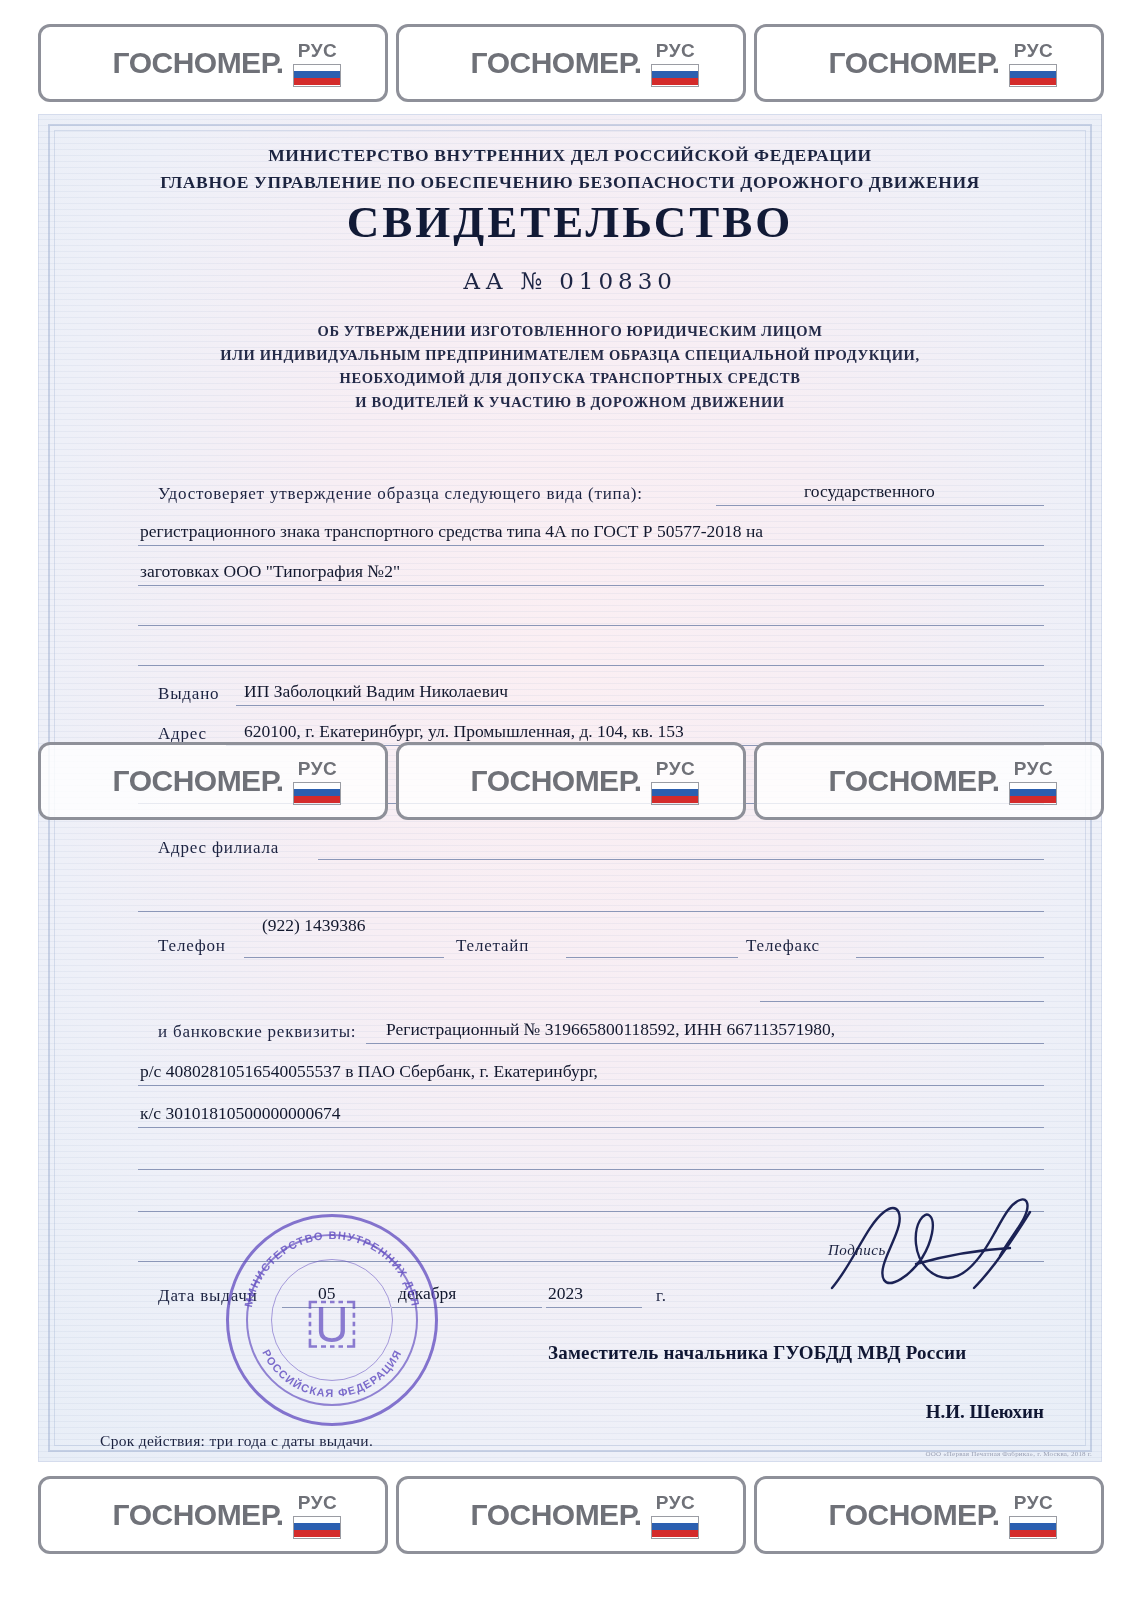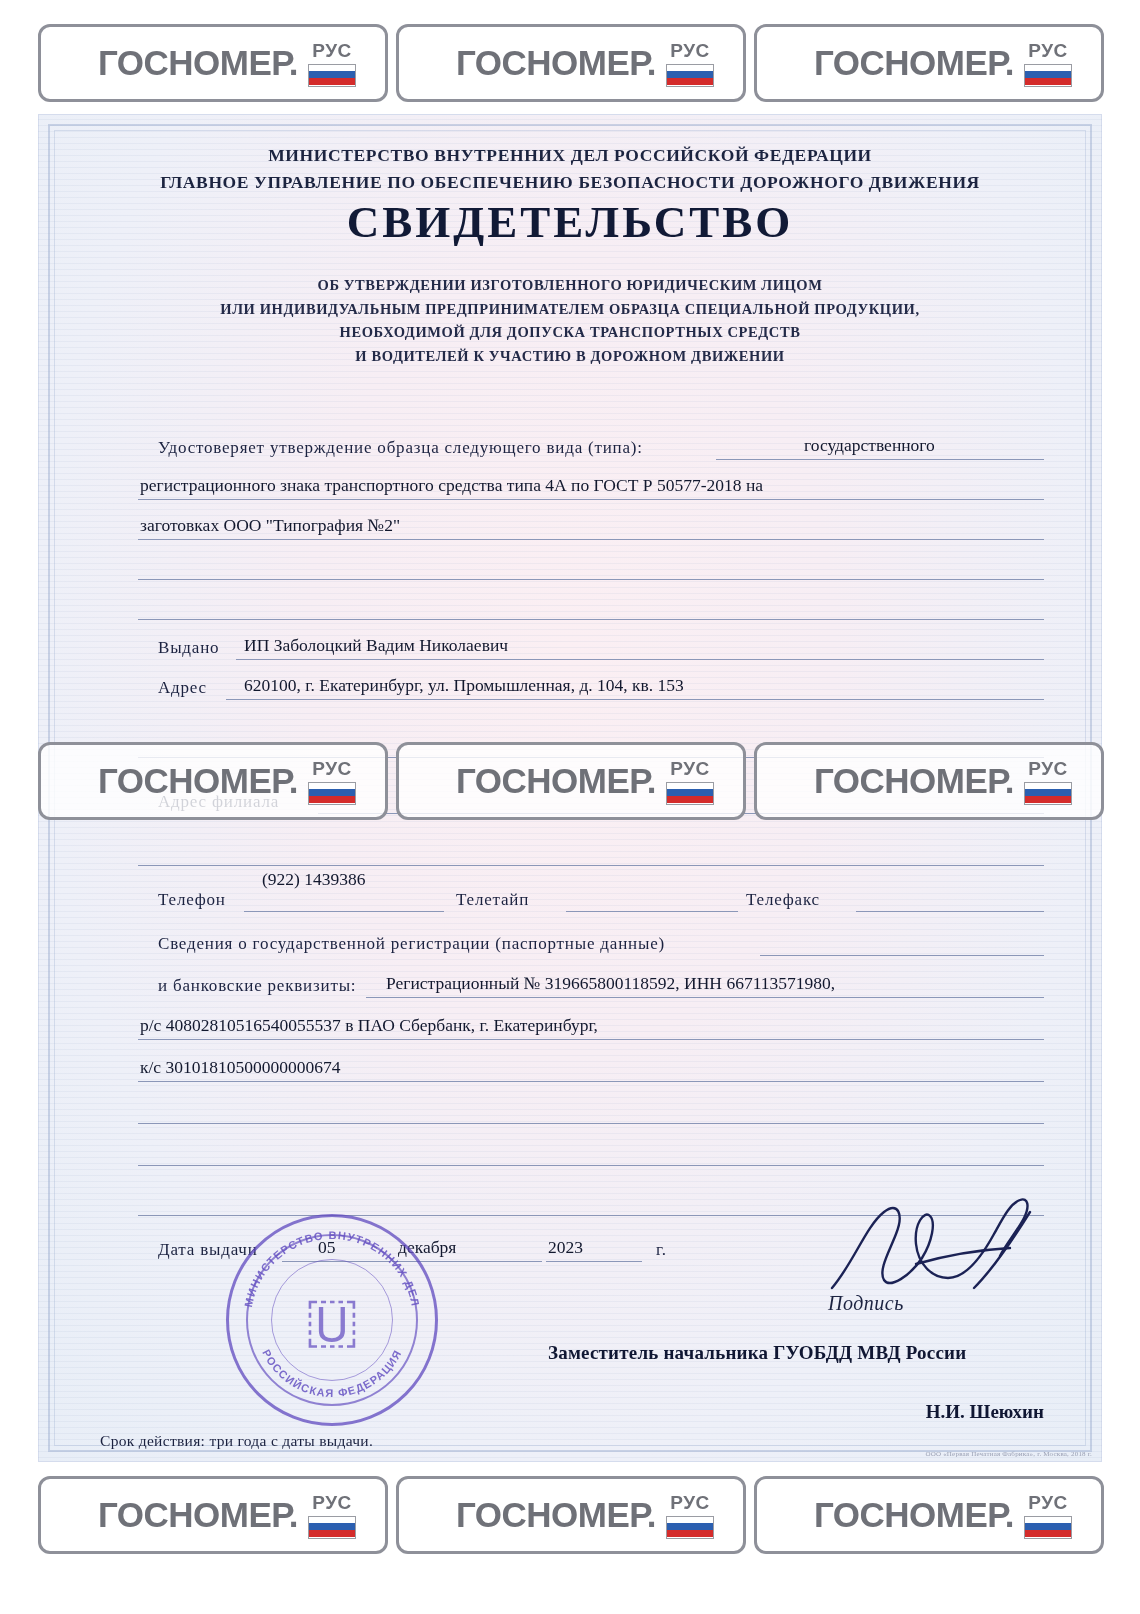--- a/index.html
+++ b/index.html
@@ -193,22 +193,22 @@
   #signature path {
     fill: none;
     stroke: #1b2255;
     stroke-width: 2.4;
     stroke-linecap: round;
   }
 
   .sig-label {
     position: absolute;
     left: 790px;
-    top: 1178px;
-    font-size: 20px;
+    top: 1128px;
+    font-size: 15px;
     font-style: italic;
     color: #1b2240;
     letter-spacing: 0.5px;
   }
   .deputy {
     position: absolute;
     left: 510px;
     top: 1228px;
     font-size: 19px;
     font-weight: 700;
@@ -258,21 +258,21 @@
     gap: 10px;
     border: 3px solid #8e9099;
     border-radius: 12px;
     background: rgba(255,255,255,0.92);
     padding: 0 8px;
     box-sizing: border-box;
   }
   .wm-text {
     font-family: "Liberation Sans", sans-serif;
     font-weight: 700;
-    font-size: 35px;
+    font-size: 30px;
     letter-spacing: -0.5px;
     color: #6f7178;
     margin-left: 28px;
   }
   .wm-flag {
     display: flex;
     flex-direction: column;
     align-items: center;
     gap: 2px;
   }
@@ -308,20 +308,21 @@
     <div id="paper-border2"></div>
 
     <div class="content">
 
       <div class="ministry">
         <div>МИНИСТЕРСТВО ВНУТРЕННИХ ДЕЛ РОССИЙСКОЙ ФЕДЕРАЦИИ</div>
         <div>ГЛАВНОЕ УПРАВЛЕНИЕ ПО ОБЕСПЕЧЕНИЮ БЕЗОПАСНОСТИ ДОРОЖНОГО ДВИЖЕНИЯ</div>
       </div>
 
       <div class="title">СВИДЕТЕЛЬСТВО</div>
+      <div class="serial">АА № 010830</div>
 
       <div class="subtitle">
         <div>ОБ УТВЕРЖДЕНИИ ИЗГОТОВЛЕННОГО ЮРИДИЧЕСКИМ ЛИЦОМ</div>
         <div>ИЛИ ИНДИВИДУАЛЬНЫМ ПРЕДПРИНИМАТЕЛЕМ ОБРАЗЦА СПЕЦИАЛЬНОЙ ПРОДУКЦИИ,</div>
         <div>НЕОБХОДИМОЙ ДЛЯ ДОПУСКА ТРАНСПОРТНЫХ СРЕДСТВ</div>
         <div>И ВОДИТЕЛЕЙ К УЧАСТИЮ В ДОРОЖНОМ ДВИЖЕНИИ</div>
       </div>
 
       <div class="form">
 
@@ -383,21 +384,20 @@
           <span class="lbl" style="left:360px;">Телетайп</span>
           <span class="line" style="left:470px; width:172px;"></span>
           <span class="val" style="left:480px;"></span>
 
           <span class="lbl" style="left:650px;">Телефакс</span>
           <span class="line" style="left:760px; width:188px;"></span>
           <span class="val" style="left:770px;"></span>
         </div>
 
         <div class="row" style="height:44px;">
-          <span class="lbl" style="left:62px;">Сведения о государственной регистрации (паспортные данные)</span>
           <span class="line" style="left:664px; width:284px;"></span>
         </div>
 
         <div class="row" style="height:42px;">
           <span class="lbl" style="left:62px;">и банковские реквизиты:</span>
           <span class="line" style="left:270px; width:678px;"></span>
           <span class="val" style="left:290px;">Регистрационный № 319665800118592, ИНН 667113571980,</span>
         </div>
 
         <div class="row" style="height:42px;">

